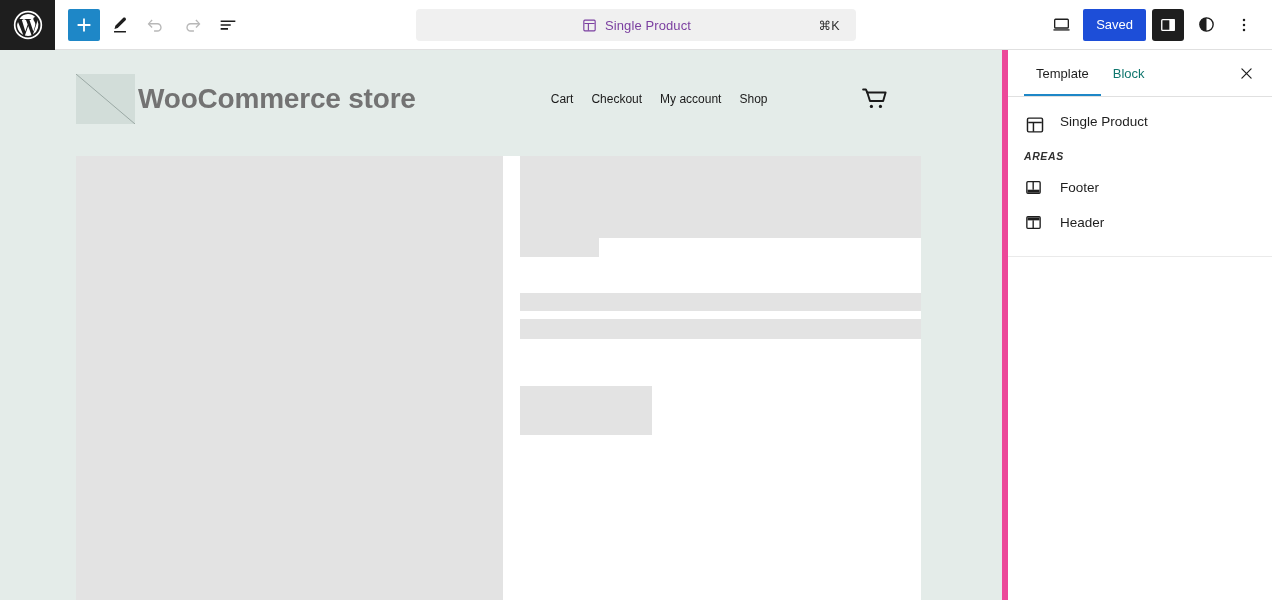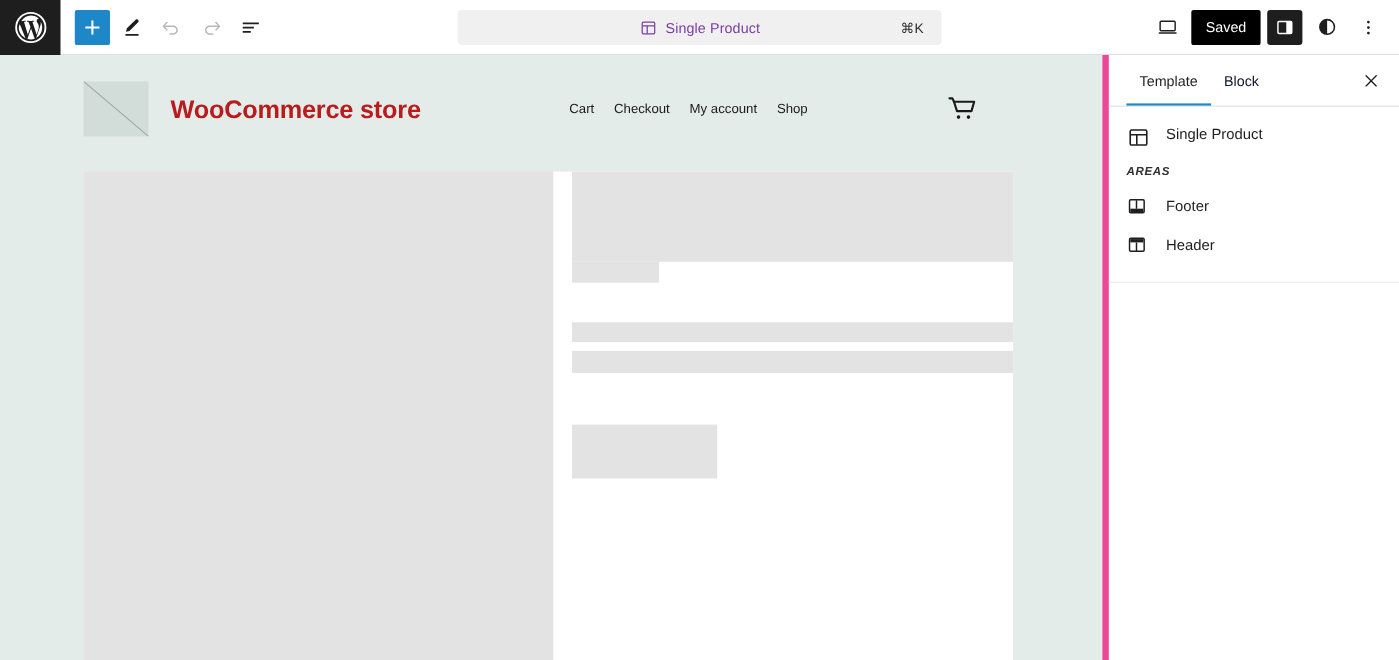--- a/index.html
+++ b/index.html
@@ -70,21 +70,21 @@
     font-size: 12.5px; color: #2f2f2f; letter-spacing: .3px;
   }
 
   .tools-right {
     margin-left: auto;
     display: flex; align-items: center; gap: 6px;
     padding-right: 12px;
   }
   .saved-btn {
     height: 32px; padding: 0 13px;
-    background: #000000; color: #ffffff;
+    background: #1d4ed8; color: #ffffff;
     border: none; border-radius: 2px;
     font-size: 13px; font-family: inherit;
     cursor: pointer;
     display: flex; align-items: center;
   }
   .tbtn.dark-toggle {
     background: #1e1e1e; border-radius: 3px;
     width: 32px; height: 32px;
   }
   .tbtn.dark-toggle svg { fill: none; stroke: #fff; }
@@ -105,22 +105,22 @@
     padding: 0 24px 0 76px;
   }
   .site-logo {
     width: 59px; height: 50px;
     background: #d2ddd9;
     position: relative;
     flex: 0 0 59px;
   }
   .site-logo svg { position: absolute; inset: 0; display: block; }
   .site-title {
-    margin-left: 20px;
-    font-size: 23px; font-weight: bold; color: #b91c1c;
+    margin-left: 3px;
+    font-size: 28px; font-weight: bold; color: #737373;
     letter-spacing: -0.2px;
     white-space: nowrap;
   }
   .site-nav {
     margin-left: 135px;
     display: flex; align-items: center; gap: 18px;
   }
   .site-nav a {
     font-size: 12px; color: #1a1a1a; text-decoration: none;
     white-space: nowrap;
@@ -164,21 +164,21 @@
     display: flex; flex-direction: column;
   }
   .sb-tabs {
     height: 47px; min-height: 47px;
     display: flex; align-items: center;
     border-bottom: 1px solid #e0e0e0;
     position: relative;
     padding-left: 16px;
   }
   .sb-tab {
-    font-size: 13px; color: #0f172a;
+    font-size: 13px; color: #0f766e;
     padding: 0 12px; height: 46px;
     display: flex; align-items: center;
     cursor: pointer; position: relative;
     background: none; border: none; font-family: inherit;
   }
   .sb-tab.active { color: #1e1e1e; font-weight: 500; }
   .sb-tab.active::after {
     content: ""; position: absolute;
     left: 0; right: 0; bottom: 0; height: 2px;
     background: #1e87c7;

